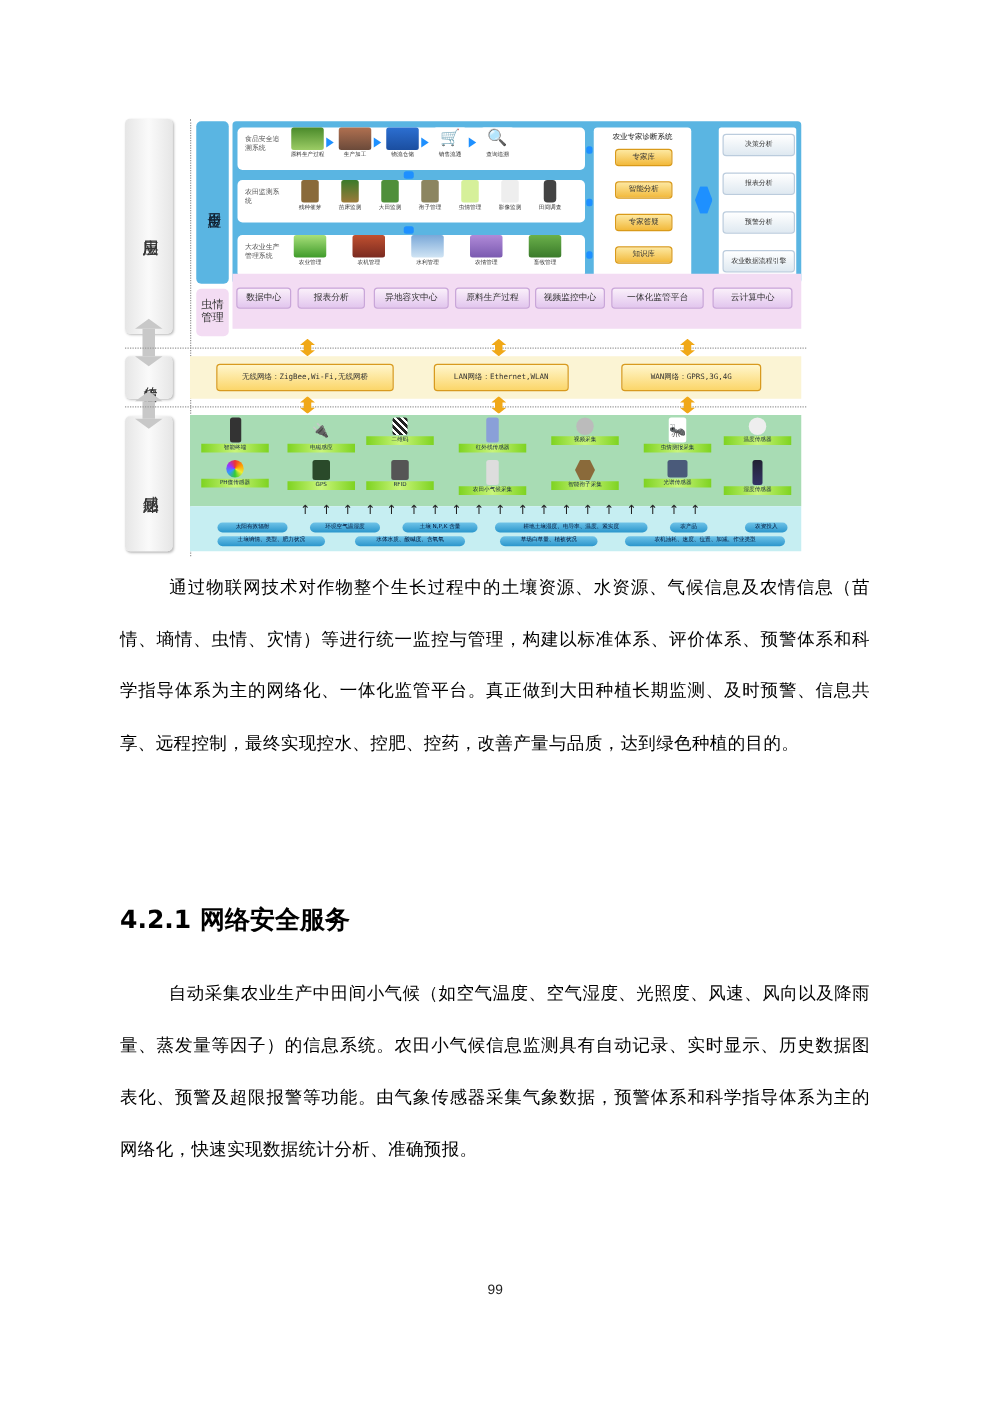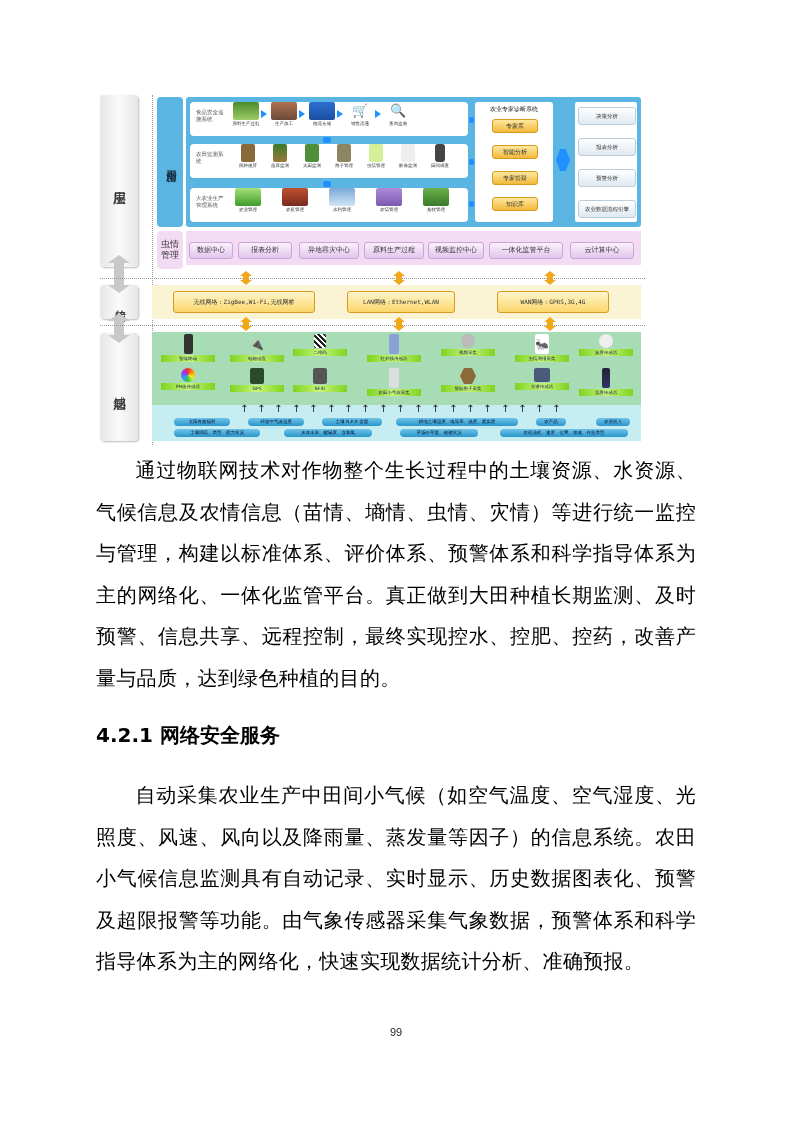--- a/index.html
+++ b/index.html
@@ -27,38 +27,38 @@
   .blue-arrow { position:absolute; width:0; height:0; border-top:4px solid transparent; border-bottom:4px solid transparent; border-left:6px solid #1e90ff; }
   .conn-hex { position:absolute; width:8px; height:6px; background:#1e90ff; border-radius:2px; }
   .expert { position:absolute; left:289px; top:5px; width:78px; height:120px; background:#fff; border-radius:3px; }
   .expert .title { font-size:6px; text-align:center; margin-top:3px; color:#222; }
   .gold-btn { position:absolute; left:17px; width:44px; height:12px; background:linear-gradient(#fde8a0,#f2b93b); border:1px solid #d99a1a; border-radius:3px; font-size:6px; text-align:center; line-height:12px; color:#333; }
   .big-conn { position:absolute; left:370px; top:52px; width:14px; height:22px; background:#1e90ff; clip-path:polygon(30% 0,70% 0,100% 50%,70% 100%,30% 100%,0 50%); }
   .analysis { position:absolute; left:389px; top:5px; width:62px; height:120px; background:#fff; border-radius:2px; }
   .an-btn { position:absolute; left:3px; width:56px; height:16px; background:linear-gradient(#ffffff,#dfe9f1); border:1px solid #bcd; border-radius:3px; font-size:5.5px; text-align:center; line-height:16px; color:#333; }
 
   .base-side { position:absolute; left:57px; top:136px; width:26px; height:38px; background:#f3dcf3; border-radius:4px; display:flex; align-items:center; justify-content:center; font-size:9px; line-height:11px; text-align:center; color:#333; }
-  .base-panel { position:absolute; left:86px; top:136px; width:455px; height:34px; background:#f3dcf3; }
+  .base-panel { position:absolute; left:86px; top:124px; width:455px; height:44px; background:#f3dcf3; }
   .base-btn { position:absolute; top:11px; height:15px; background:linear-gradient(#faf0fa,#e2c6ee); border:1px solid #c9a6d9; border-radius:3px; font-size:7px; text-align:center; line-height:15px; color:#333; white-space:nowrap; }
 
   .orange-arrow { position:absolute; width:12px; height:14px; background:#f0a818; clip-path:polygon(50% 0,100% 35%,75% 35%,75% 65%,100% 65%,50% 100%,0 65%,25% 65%,25% 35%,0 35%); }
 
   .trans-panel { position:absolute; left:52px; top:190px; width:489px; height:34px; background:#fbf4d4; }
   .trans-btn { position:absolute; top:6px; height:20px; background:linear-gradient(#fff6cc,#fbd66a); border:1px solid #d89a1f; border-radius:3px; font-family:"DejaVu Sans Mono", monospace; font-size:6px; text-align:center; line-height:20px; color:#333; white-space:nowrap; }
 
   .sense-panel { position:absolute; left:52px; top:237px; width:489px; height:73px; background:#a8dcb4; }
   .sense-item { position:absolute; width:64px; display:flex; flex-direction:column; align-items:center; }
   .sense-item .ico { width:14px; height:20px; border-radius:2px; display:flex; align-items:center; justify-content:center; font-size:11px; }
   .sense-item .bar { margin-top:1px; width:54px; height:7px; background:linear-gradient(90deg,#7ed321,#c9f57a 50%,#7ed321); font-size:4.5px; text-align:center; line-height:7px; color:#124; }
   .sense-bottom { position:absolute; left:52px; top:310px; width:489px; height:36px; background:#c6eef2; }
   .up-arrow { position:absolute; top:-2px; font-size:10px; color:#222; }
   .pill { position:absolute; height:8px; background:linear-gradient(#6fc3e8,#2a96cc); border-radius:5px; font-size:4.5px; color:#013; text-align:center; line-height:8px; white-space:nowrap; }
 
   
-  .para { position:absolute; left:96px; width:600px; font-size:20px; line-height:41.5px; letter-spacing:0.3px; text-align:justify;font-family:Liberation Serif, serif; }
+  .para { position:absolute; left:96px; width:600px; font-size:14px; line-height:41.5px; letter-spacing:0.3px; text-align:justify;font-family:Liberation Serif, serif; }
   .para .indent { display:inline-block; width:39px; }
   .heading { position:absolute; left:96px; top:722px; font-family:"DejaVu Sans", sans-serif; font-weight:bold; font-size:20px; }
   .page-num { position:absolute; left:390px; top:1026px; font-family:"Liberation Sans", sans-serif; font-size:11px; color:#222; }
 </style>
 </head>
 <body>
 
 <div class="diagram">
 
   <div class="layer-label" style="top:0;height:172px;">

